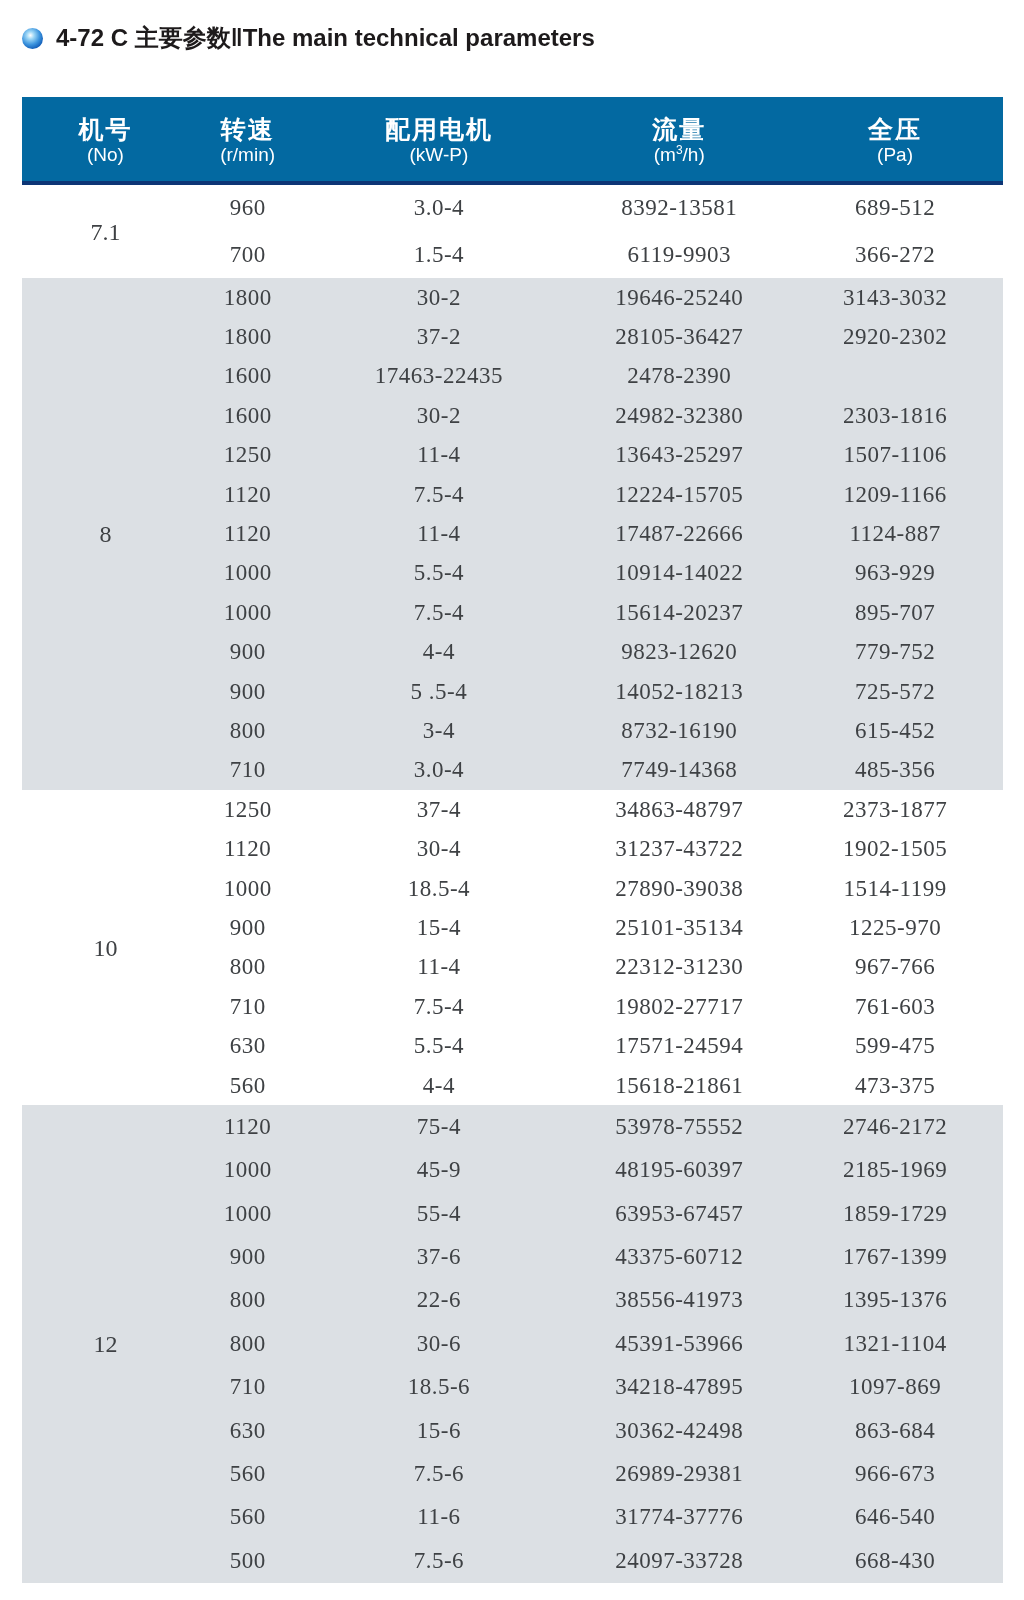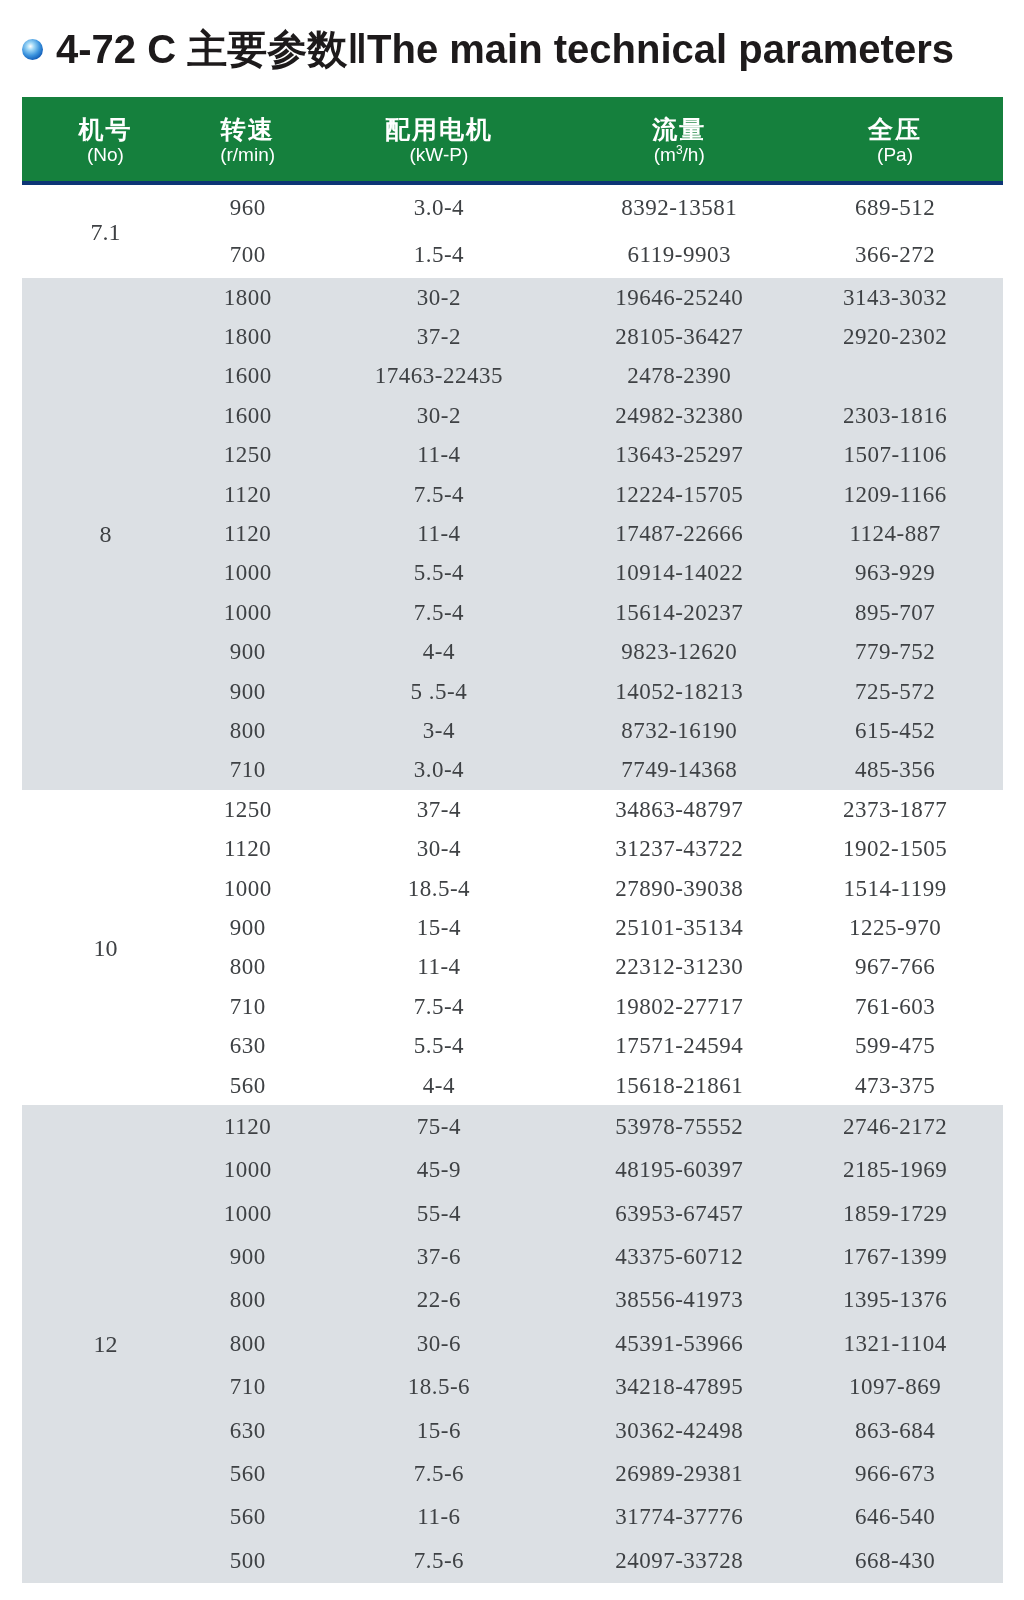--- a/index.html
+++ b/index.html
@@ -25,35 +25,35 @@
   }
   .bullet {
     width: 21px;
     height: 21px;
     border-radius: 50%;
     background: radial-gradient(circle at 40% 35%, #ffffff 0%, #9ed7f6 20%, #3c94de 50%, #0d57b4 78%, #08458f 100%);
     flex: 0 0 auto;
   }
   .title-text {
     margin: 0;
-    font-size: 40px;
+    font-size: 24px;
     font-weight: bold;
     color: #1d1a1b;
     letter-spacing: 0px;
     white-space: nowrap;
   }
   .table {
     position: absolute;
     left: 22px;
     top: 97px;
     width: 981px;
   }
   .thead {
     height: 84px;
-    background: #15803d;
+    background: #0369a1;
     border-bottom: 4px solid #0d3575;
     display: grid;
     grid-template-columns: 17% 12% 27% 22% 22%;
   }
   .hcell {
     display: flex;
     flex-direction: column;
     align-items: center;
     justify-content: center;
     color: #ffffff;

